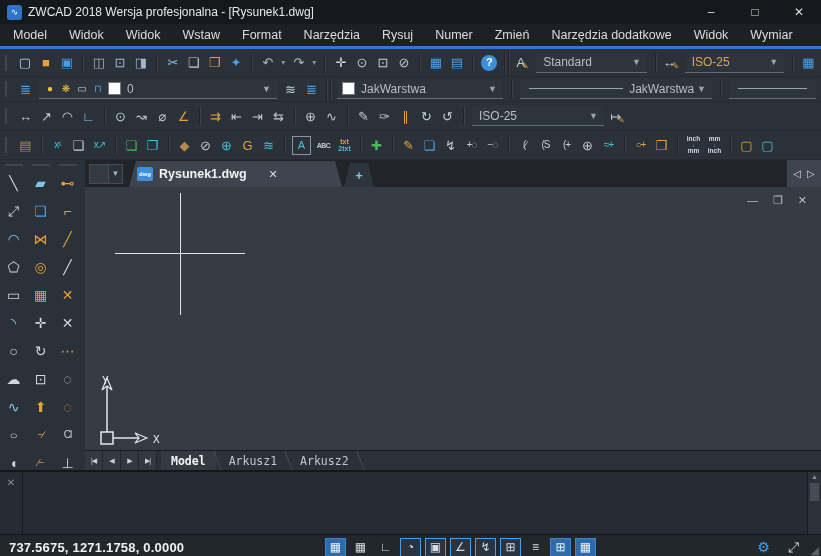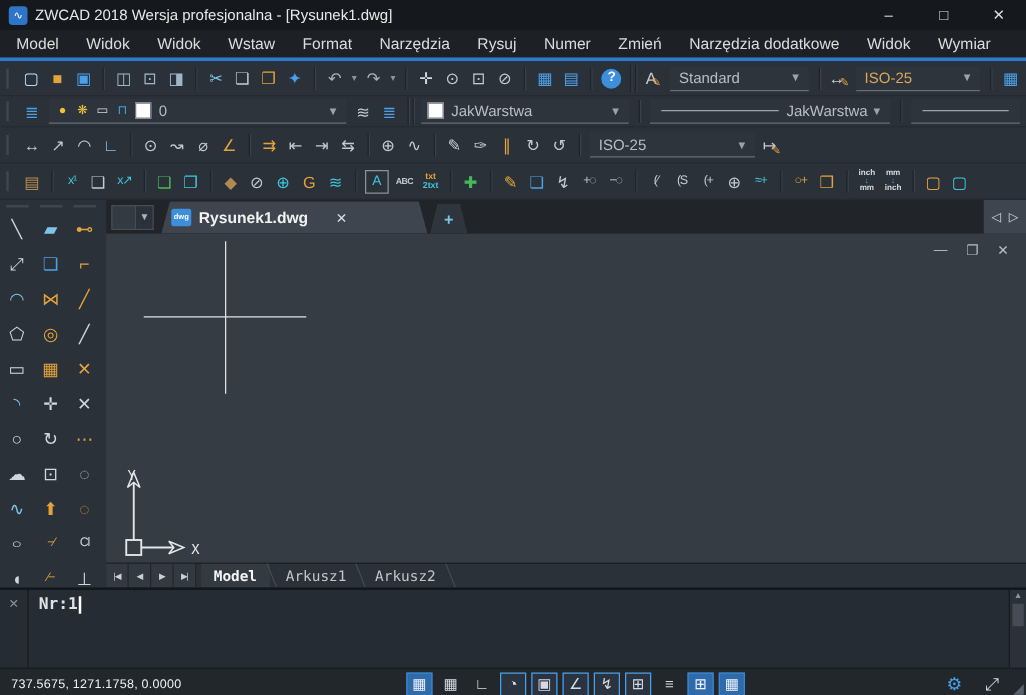--- a/index.html
+++ b/index.html
@@ -93,21 +93,21 @@
   .cmdtext{flex:1;padding:4px 2px 2px 8px;font-family:"DejaVu Sans Mono",monospace;font-size:13px;
            font-weight:bold;color:#dde2e6;display:flex;flex-direction:column;}
   .cmdhist{height:34px;}
   .cmdin{display:flex;align-items:center;}
   .caret2{display:inline-block;width:2px;height:14px;background:#fff;margin-left:1px;}
   .cmdscroll{width:13px;background:#2b3138;border-left:1px solid #171b1f;display:flex;flex-direction:column;align-items:center;}
   .cmdscroll .arr{font-size:7px;color:#8a929a;line-height:10px;}
   .cmdscroll .thumb{width:9px;height:18px;background:#454c55;margin-top:1px;}
   
   .statusbar{height:24px;background:#22272c;border-top:1px solid #14171a;display:flex;align-items:center;color:#f0f0f0;}
-  .coords{width:314px;padding-left:9px;font-size:10px;font-weight:normal;letter-spacing:0.2px;}
+  .coords{width:314px;padding-left:9px;font-size:13px;font-weight:bold;letter-spacing:0.2px;}
   .sbi{width:21px;height:19px;display:flex;align-items:center;justify-content:center;font-size:12px;
        color:#d5dbe0;margin:0 2px;flex:none;box-sizing:border-box;}
   .sbi.box{border:1px solid #4a9fe8;background:#2a3340;}
   .sbi.fill{background:#2f6bab;border:1px solid #3d85cc;color:#eef4fa;}
   .sbr{width:22px;height:19px;display:flex;align-items:center;justify-content:center;font-size:14px;margin:0 4px;}
   .rgrip{color:#5a626b;font-size:11px;margin:6px 2px 0 2px;}
 </style>
 </head>
 <body>
 
@@ -402,24 +402,20 @@
       </div>
 
     </div>
   </div>
 
   <div class="cmd">
     <div class="cmdgut">
       <span>✕</span>
     </div>
     <div class="cmdtext">
-      <div class="cmdin">
-        <span>Nr:1</span>
-        <span class="caret2"></span>
-      </div>
     </div>
     <div class="cmdscroll">
       <span class="arr">▲</span>
       <span class="thumb"></span>
     </div>
   </div>
 
   <div class="statusbar">
     <span class="coords">737.5675, 1271.1758, 0.0000</span>
     <span style="display:flex">

